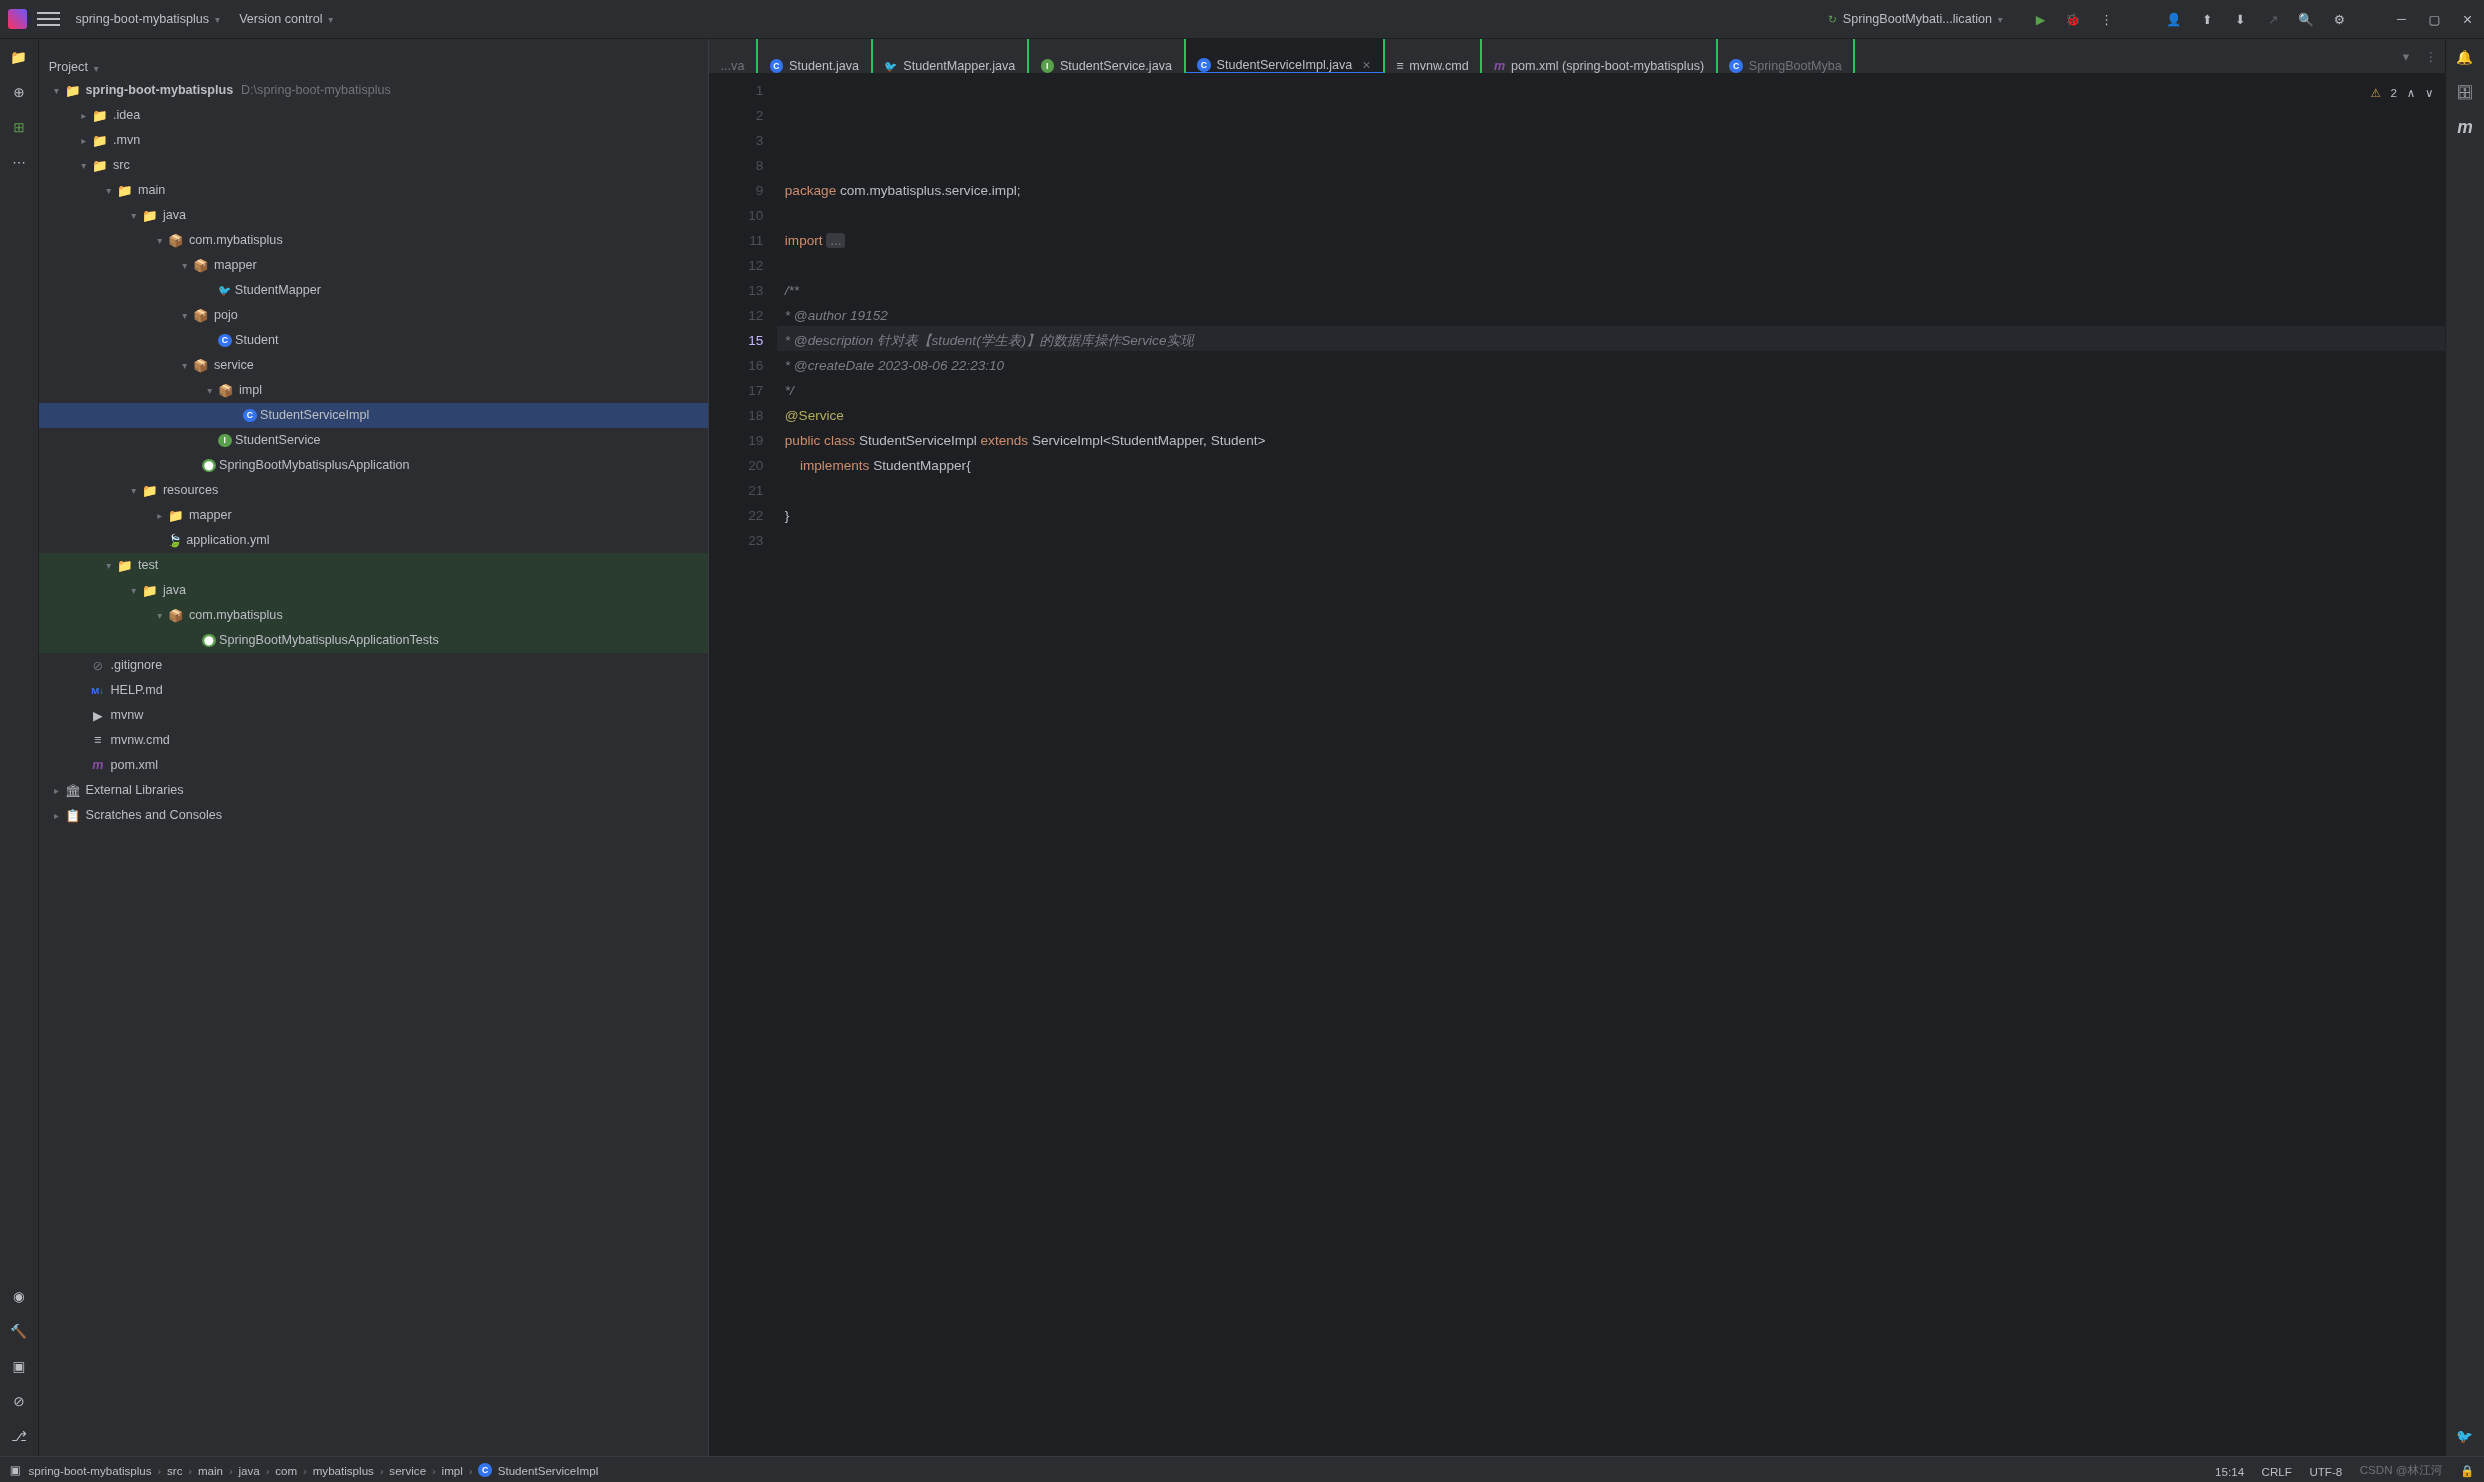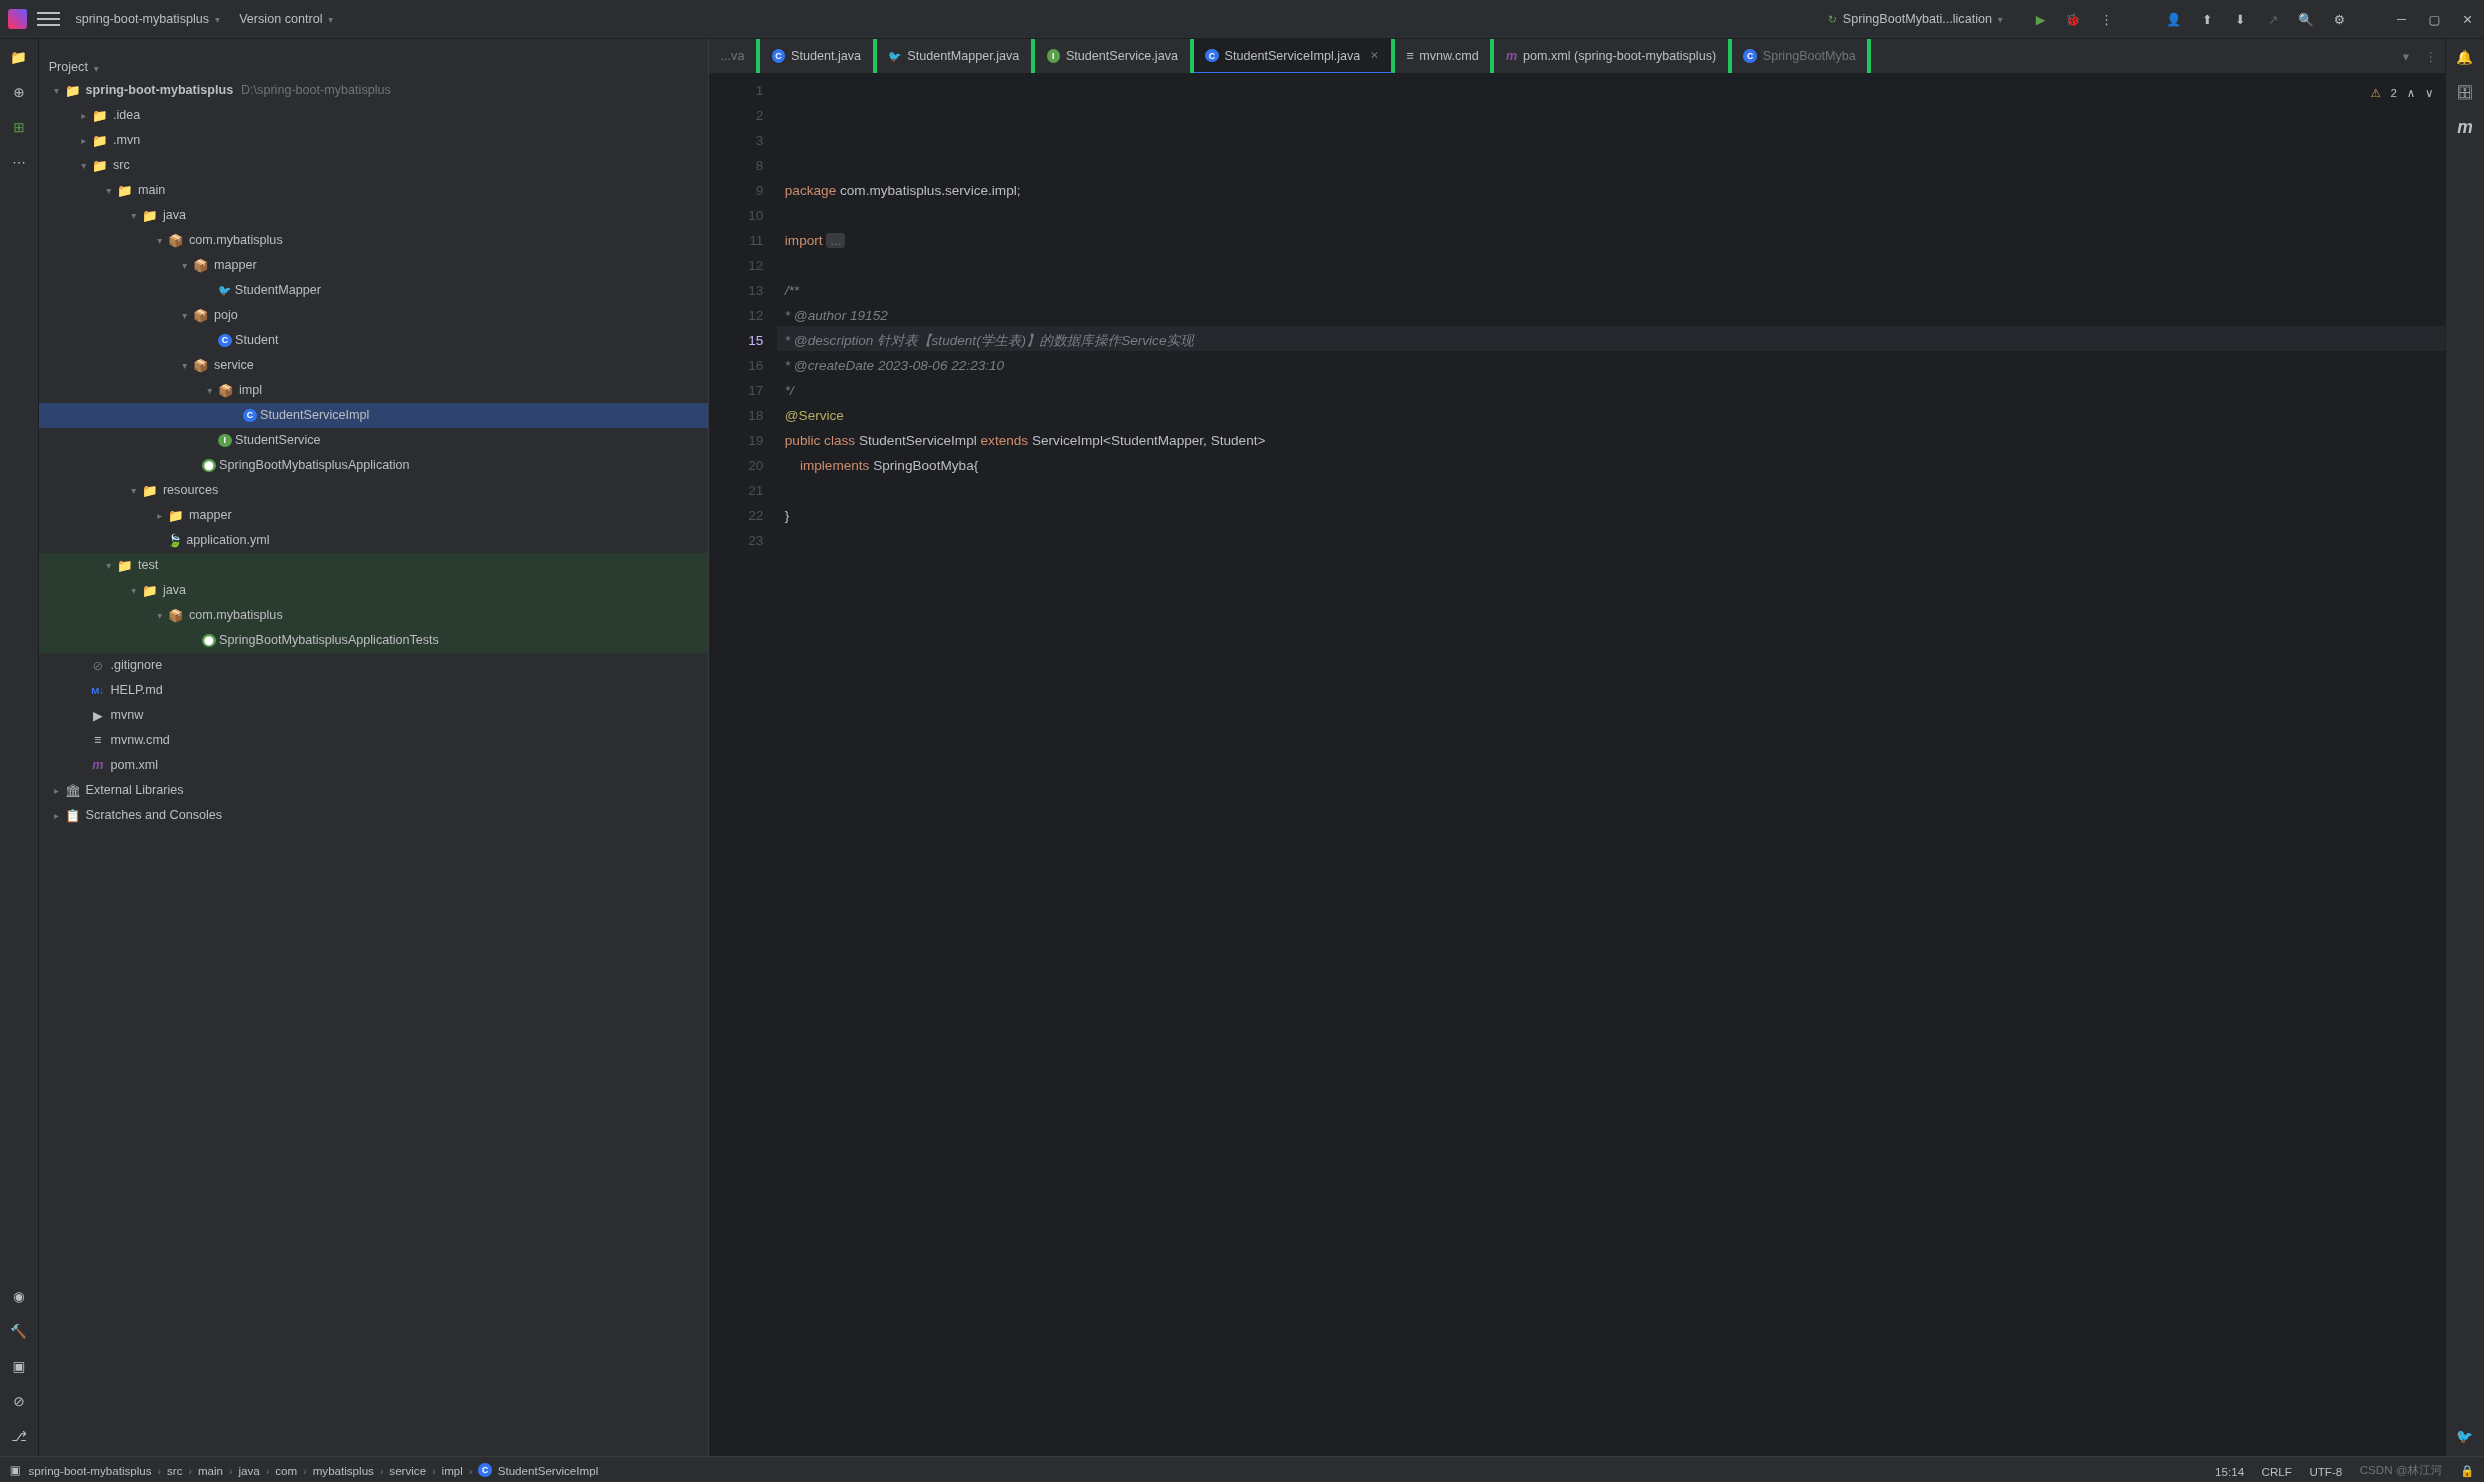--- a/index.html
+++ b/index.html
@@ -34,21 +34,21 @@
 .tree-row { display:flex; align-items:center; height:25px; cursor:pointer; white-space:nowrap; }
 .tree-row.selected { background:#2e436e; }
 .tree-row.greenish { background:#2a3b2f; }
 .arrow { width:15.5px; text-align:center; color:#6f737a; font-size:9.7px; }
 .ticon-f { width:17.5px; text-align:center; margin-right:3.9px; font-size:12.6px; }
 .dim-txt { color:#6f737a; margin-left:7.8px; }
 .bold { font-weight:600; }
 
 .editor-area { flex:1; display:flex; flex-direction:column; background:#1e1f22; }
 .tabs { height:35px; display:flex; align-items:center; background:#2b2d30; border-bottom:1px solid #1e1f22; overflow:hidden; }
-.tab { display:flex; align-items:center; gap:5.8px; padding:0 11.6px; height:100%; cursor:pointer; color:#bcbec4; border-right:4px solid #22c55e; white-space:nowrap; }
+.tab { display:flex; align-items:flex-end; gap:5.8px; padding:0 11.6px; height:100%; cursor:pointer; color:#bcbec4; border-right:2px solid #22c55e; white-space:nowrap; }
 .tab.active { border-bottom:1.9px solid #3574f0; background:#1e1f22; }
 .tab-close { color:#6f737a; font-size:10.7px; margin-left:3.9px; }
 .tab.partial { color:#6f737a; }
 
 .editor-body { flex:1; display:flex; position:relative; }
 .gutter { width:68px; background:#1e1f22; text-align:right; padding:3.9px 13.6px 0 0; color:#4b5059; font-family:Consolas,monospace; font-size:13.6px; line-height:25px; }
 .gutter .cur { color:#c4b5fd; }
 .code { flex:1; padding:3.9px 0 0 7.8px; font-family:Consolas,monospace; font-size:13.6px; line-height:25px; white-space:pre; position:relative; }
 .kw { color:#cf8e6d; }
 .com { color:#7a7e85; font-style:italic; }
@@ -322,21 +322,21 @@
 
 <span class="kw">import </span><span class="fold">...</span>
 
 <span class="com">/**</span>
 <span class="com">* @author 19152</span>
 <span class="com">* @description 针对表【student(学生表)】的数据库操作Service实现</span>
 <span class="com">* @createDate 2023-08-06 22:23:10</span>
 <span class="com">*/</span>
 <span class="ann">@Service</span>
 <span class="kw">public</span> <span class="kw">class</span> <span class="cls">StudentServiceImpl</span> <span class="kw">extends</span> <span>ServiceImpl&lt;StudentMapper, Student&gt;</span>
-<span class="kw">    implements </span><span>SpringBootMyba{</span>
+<span class="kw">    implements </span><span>StudentMapper{</span>
 
 <span>}</span>
           </div>
           <div class="inspect">
             <span class="warn-ico">⚠</span><span>2</span>
             <span>∧</span>
             <span>∨</span>
           </div>
         </div>
       </div>

